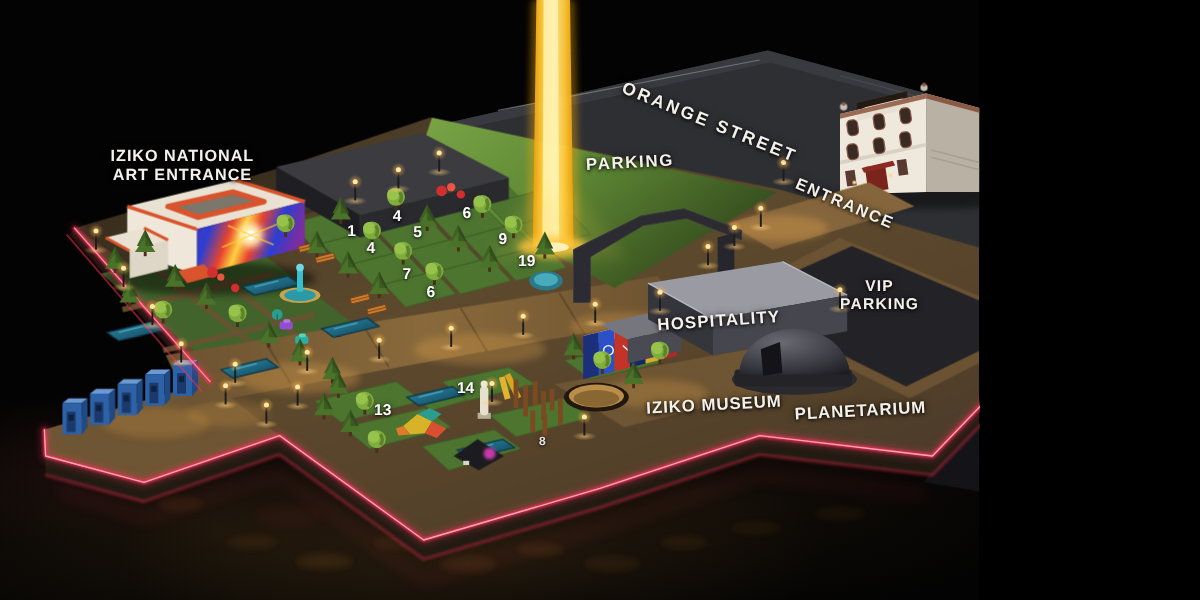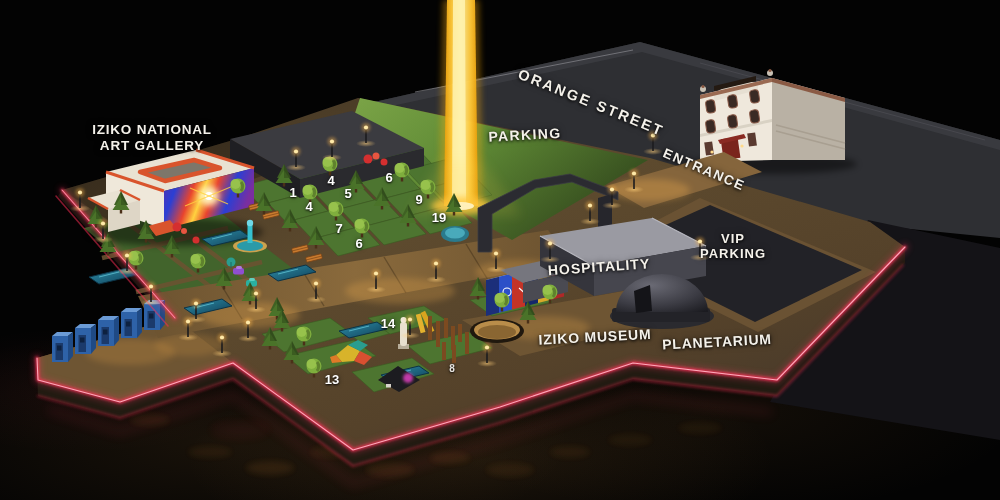--- a/index.html
+++ b/index.html
@@ -1,17 +1,17 @@
 <!DOCTYPE html>
 <html style="--neon: #ff2e56; --beam_core: #ffeea0; --lawn: #5f8a35; --pool: #1f6a84; --toilet_blue: #2e62a8; --roof_orange: #d9542c;"><head>
 <meta charset="utf-8">
 <style>
   html,body{margin:0;padding:0;background:#000;}
   #stage{
-    position:relative;width:1000px;height:500px;overflow:hidden;
+    position:relative;width:816px;height:500px;overflow:hidden;
     font-family:"Liberation Sans",sans-serif;
     background:
       radial-gradient(420px 140px at 48% 92%, rgba(186,128,58,.14), transparent 70%),
       radial-gradient(500px 170px at 22% 88%, rgba(186,128,58,.12), transparent 70%),
       radial-gradient(430px 150px at 72% 82%, rgba(160,110,50,.10), transparent 70%),
       radial-gradient(300px 110px at 90% 65%, rgba(255,70,100,.06), transparent 70%),
       radial-gradient(260px 90px at 8% 78%, rgba(255,70,100,.05), transparent 70%),
       #030303;
   }
   svg{position:absolute;left:0;top:0;}
@@ -492,21 +492,21 @@
   <use href="#lampS" x="222" y="352"></use>
   <use href="#lampS" x="248" y="337"></use>
   <use href="#lampS" x="410" y="334"></use>
   <use href="#lampS" x="487" y="362"></use>
   <use href="#lampS" x="700" y="256"></use>
 </g>
 </svg>
 
 <div class="lbl" id="lbl-gallery">
   <div>IZIKO NATIONAL</div>
-  <div>ART GALLERY</div>
+  <div>ART ENTRANCE</div>
 </div>
 <div class="lbl" id="lbl-orange-street">ORANGE STREET</div>
 <div class="lbl" id="lbl-parking">PARKING</div>
 <div class="lbl" id="lbl-entrance">ENTRANCE</div>
 <div class="lbl" id="lbl-vip">
   <div>VIP</div>
   <div>PARKING</div>
 </div>
 <div class="lbl" id="lbl-hospitality">HOSPITALITY</div>
 <div class="lbl" id="lbl-museum">IZIKO MUSEUM</div>
@@ -515,17 +515,17 @@
 <div id="markers">
       <span class="marker" style="left: 293px; top: 192px;">1</span>
       <span class="marker" style="left: 331px; top: 180px;">4</span>
       <span class="marker" style="left: 309px; top: 206px;">4</span>
       <span class="marker" style="left: 348px; top: 193px;">5</span>
       <span class="marker" style="left: 389px; top: 177px;">6</span>
       <span class="marker" style="left: 419px; top: 199px;">9</span>
       <span class="marker" style="left: 439px; top: 217px;">19</span>
       <span class="marker" style="left: 339px; top: 228px;">7</span>
       <span class="marker" style="left: 359px; top: 243px;">6</span>
-      <span class="marker" style="left: 332px; top: 341px; margin-top: 38px;">13</span>
+      <span class="marker" style="left: 319px; top: 341px;">13</span>
       <span class="marker" style="left: 388px; top: 323px; text-align: center;">14</span>
       <span class="marker dim" style="left: 452px; top: 368px;">8</span>
     </div>
 </div>
 
 </body></html>

